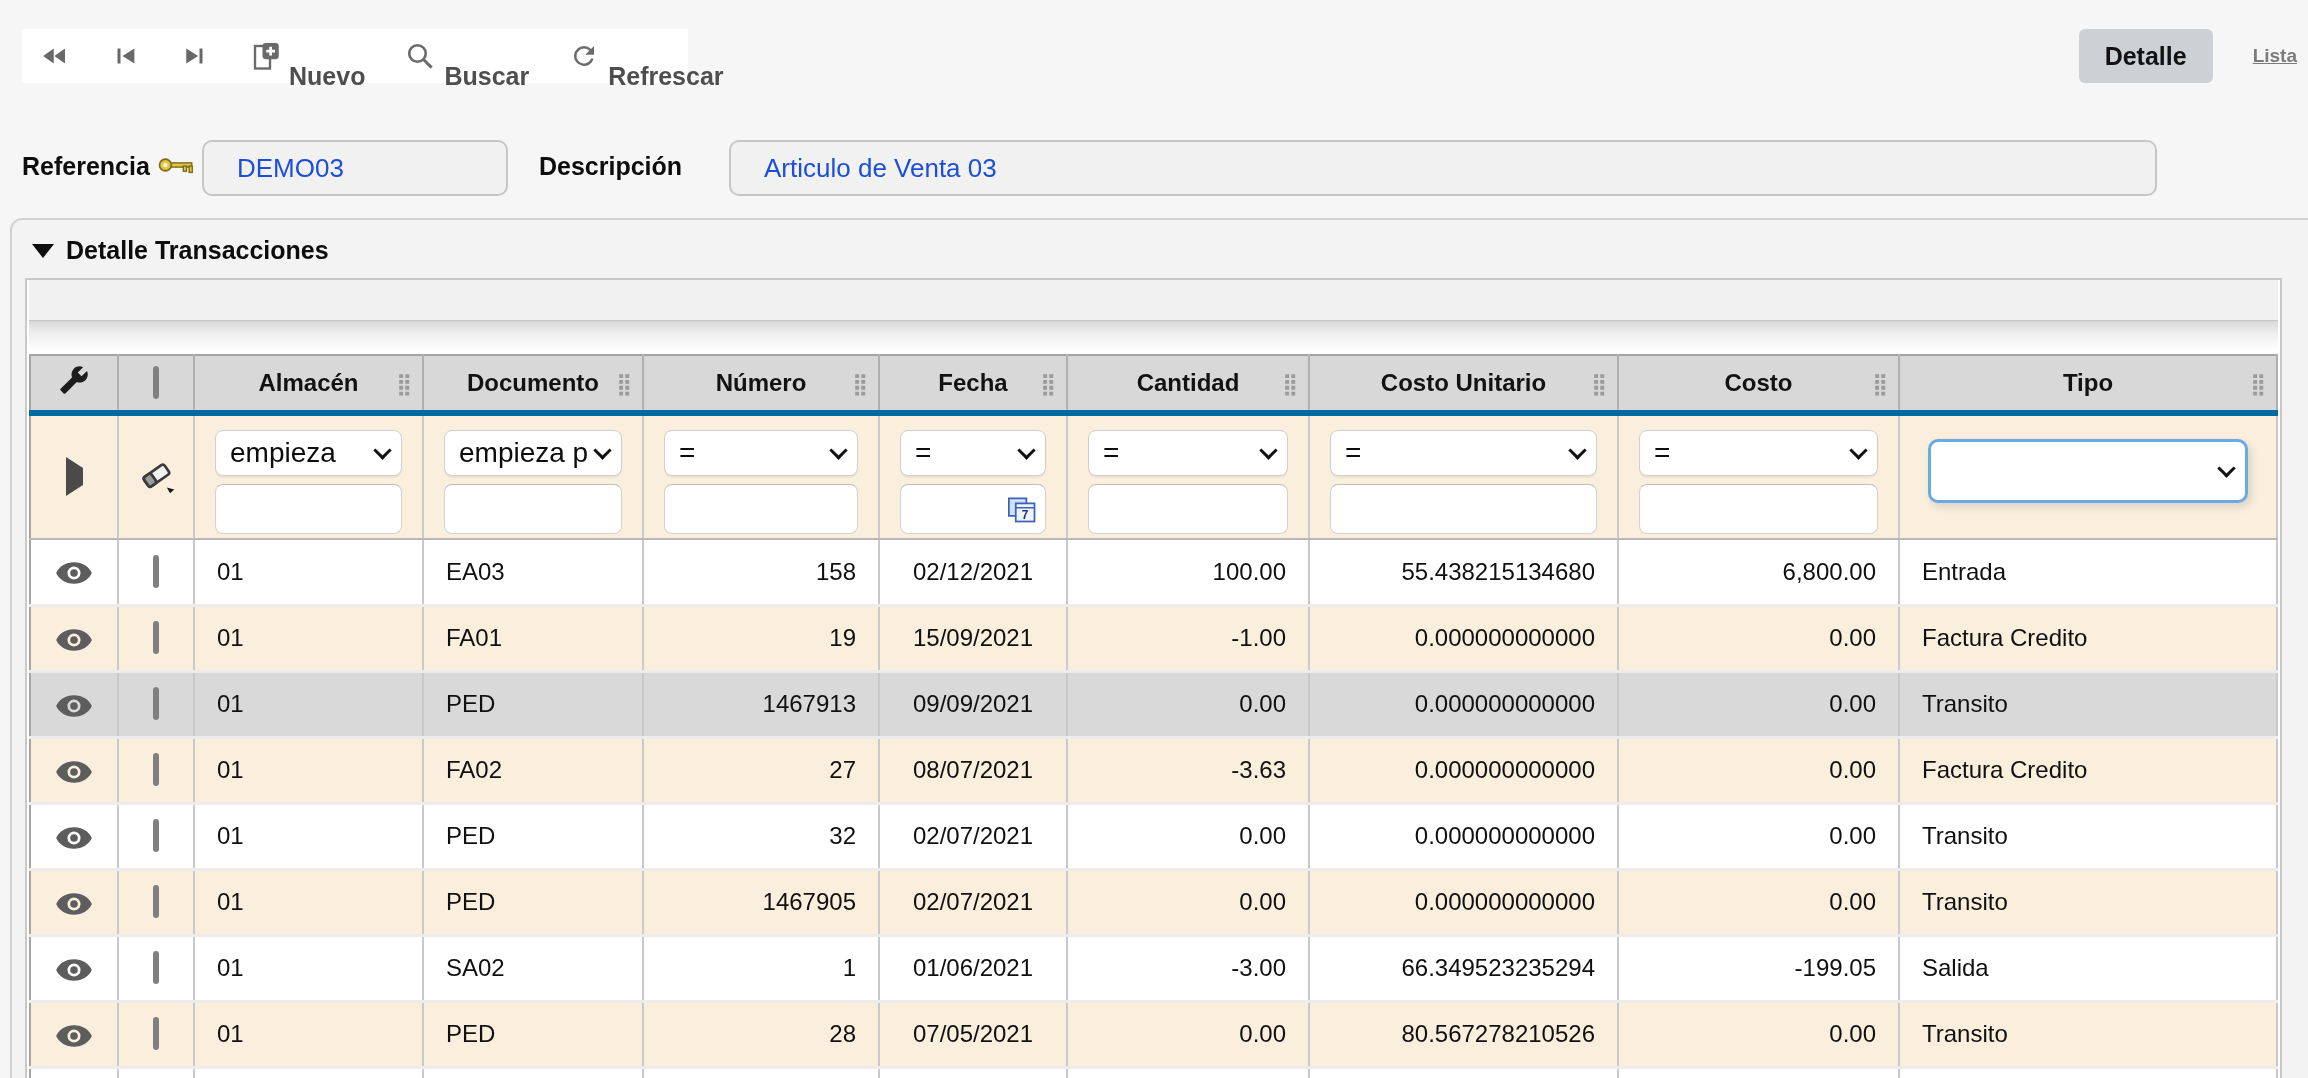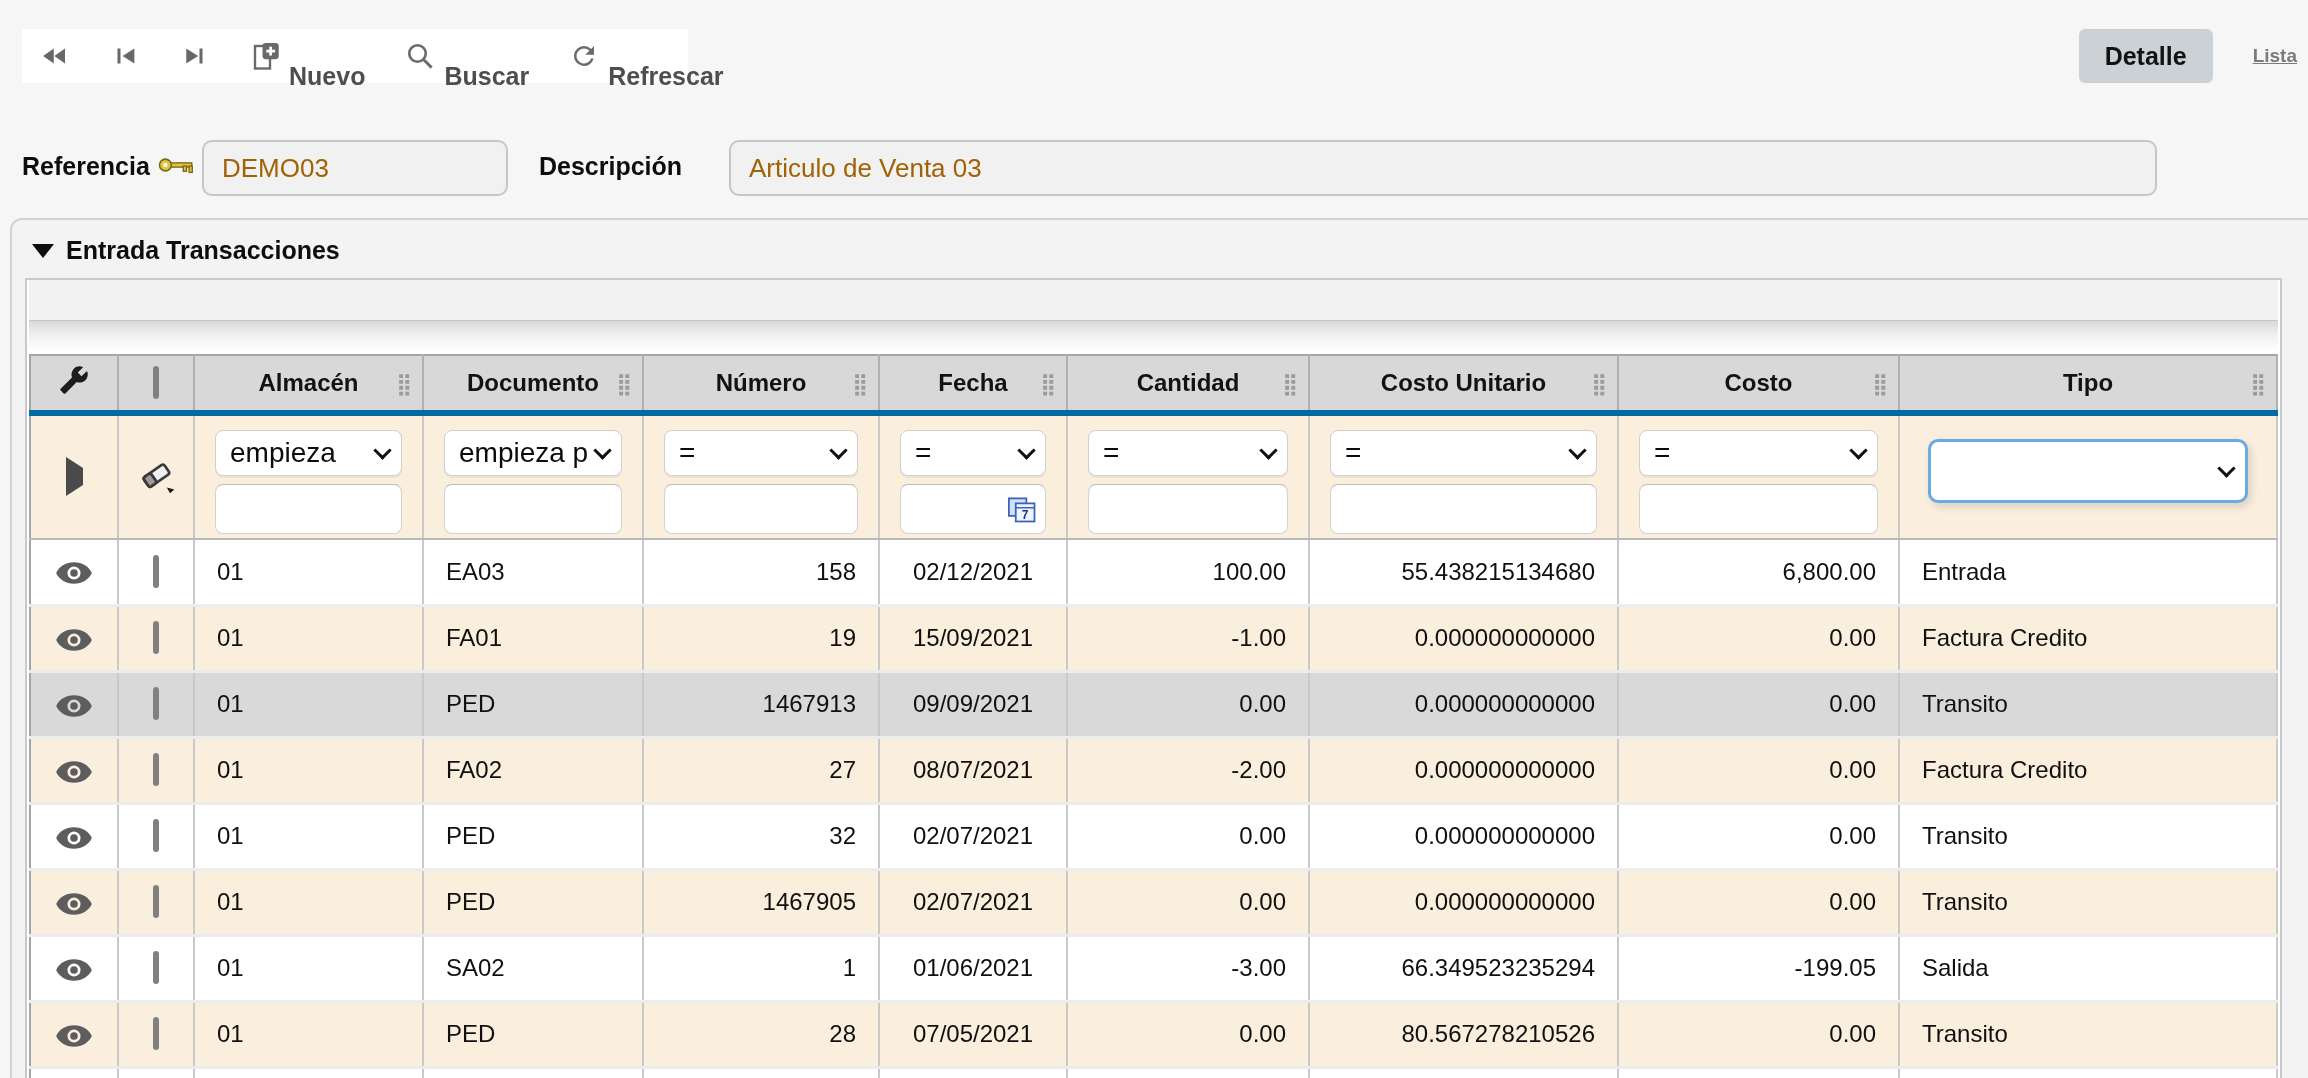--- a/index.html
+++ b/index.html
@@ -23,22 +23,22 @@
     font-size:25px;font-weight:bold;color:#121212;cursor:pointer;
   }
   .tab-lista{font-size:19px;font-weight:bold;color:#7b7b7b;cursor:pointer;text-decoration:underline;}
   
   .form-label{position:absolute;font-size:25px;font-weight:bold;color:#0d0d0d;top:152px;}
   .lbl-referencia{left:22px;}
   .lbl-descripcion{left:539px;}
   .key-icon{position:absolute;left:158px;top:154px;}
   .form-input{
     position:absolute;top:140px;height:56px;background:#f1f1f1;border:2px solid #c6c6c6;
-    border-radius:10px;box-sizing:border-box;font-size:26px;color:#a16207;
-    display:flex;align-items:center;padding-left:18px;overflow:hidden;white-space:nowrap;
+    border-radius:10px;box-sizing:border-box;font-size:26px;color:#1d4ed8;
+    display:flex;align-items:center;padding-left:33px;overflow:hidden;white-space:nowrap;
   }
   .inp-referencia{left:202px;width:306px;}
   .inp-descripcion{left:729px;width:1428px;}
   
   .panel{
     position:absolute;left:10px;top:218px;width:2306px;height:880px;background:#f3f3f3;
     border:2px solid #d2d2d2;border-radius:12px 0 0 0;box-sizing:border-box;
   }
   .section-header{position:absolute;left:20px;top:16px;display:flex;align-items:center;gap:12px;cursor:pointer;}
   .tri-down{width:0;height:0;border-left:11px solid transparent;border-right:11px solid transparent;border-top:14px solid #0e0e0e;}
@@ -148,21 +148,21 @@
   <circle cx="7" cy="10" r="5.6" fill="#e3c33f" stroke="#7a6a1a" stroke-width="1.5"></circle>
   <circle cx="7" cy="10" r="2.1" fill="#f6f4e2"></circle>
 </svg>
 <div class="form-input inp-referencia">DEMO03</div>
 <span class="form-label lbl-descripcion">Descripción</span>
 <div class="form-input inp-descripcion">Articulo de Venta 03</div>
 
 <div class="panel">
   <div class="section-header">
     <span class="tri-down"></span>
-    <span class="section-title">Entrada Transacciones</span>
+    <span class="section-title">Detalle Transacciones</span>
   </div>
 
   <div class="grid-box">
     <div class="grid-toolbar-empty"></div>
     <div class="grid-gradient"></div>
     <div class="grid-gap"></div>
 
     <table class="grid">
       <colgroup>
         <col style="width:88px">
@@ -330,21 +330,21 @@
                 <svg width="38" height="24" viewBox="0 0 32 20">
                   <path fill-rule="evenodd" fill="#5d5d5d" d="M16 1C9 1 3.2 4.8 1 10c2.2 5.2 8 9 15 9s12.8-3.8 15-9C28.8 4.8 23 1 16 1zm0 14.5a5.5 5.5 0 1 1 0-11 5.5 5.5 0 0 1 0 11z"></path>
                   <circle cx="16" cy="10" r="3.2" fill="#5d5d5d"></circle>
                 </svg>
               </span></td>
         <td class="c-icon"><span class="cb"></span></td>
         <td class="al">01</td>
         <td class="al">FA02</td>
         <td class="ar">27</td>
         <td class="ac">08/07/2021</td>
-        <td class="ar">-2.00</td>
+        <td class="ar">-3.63</td>
         <td class="ar">0.000000000000</td>
         <td class="ar">0.00</td>
         <td class="al">Factura Credito</td>
       </tr>
       <tr class="data-row">
         <td class="c-icon"><span class="eye-btn">
                 <svg width="38" height="24" viewBox="0 0 32 20">
                   <path fill-rule="evenodd" fill="#5d5d5d" d="M16 1C9 1 3.2 4.8 1 10c2.2 5.2 8 9 15 9s12.8-3.8 15-9C28.8 4.8 23 1 16 1zm0 14.5a5.5 5.5 0 1 1 0-11 5.5 5.5 0 0 1 0 11z"></path>
                   <circle cx="16" cy="10" r="3.2" fill="#5d5d5d"></circle>
                 </svg>

